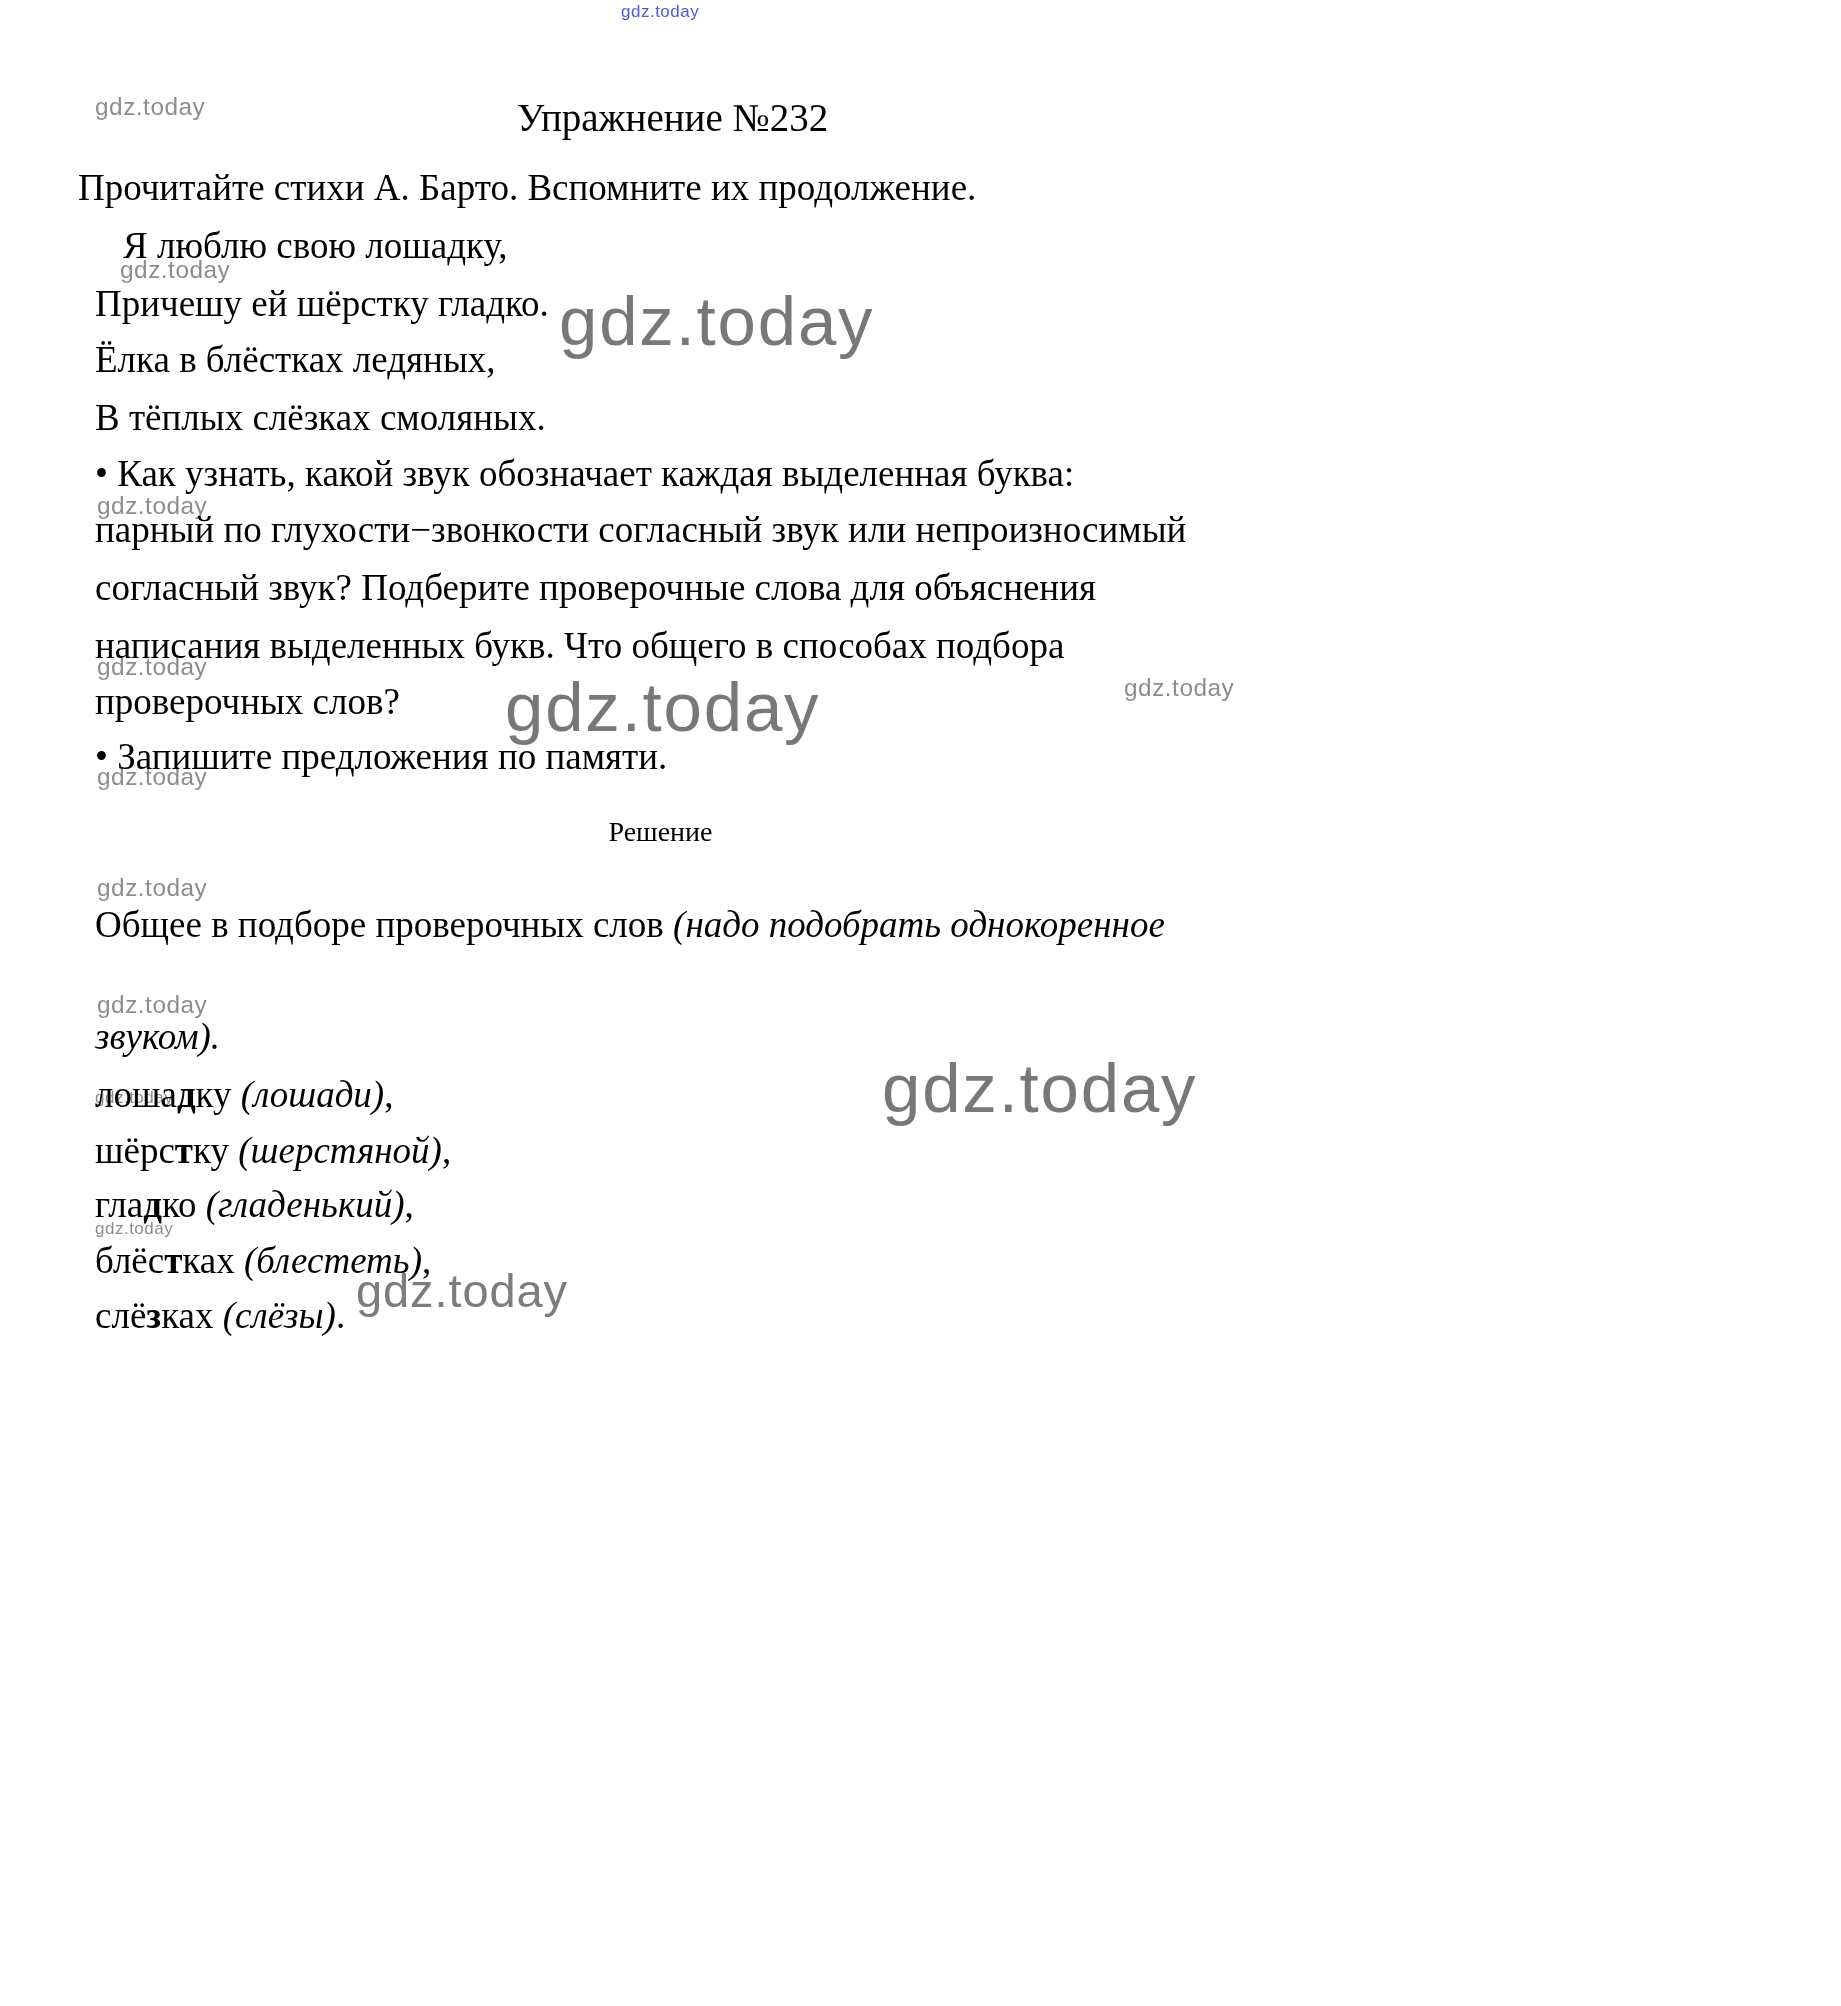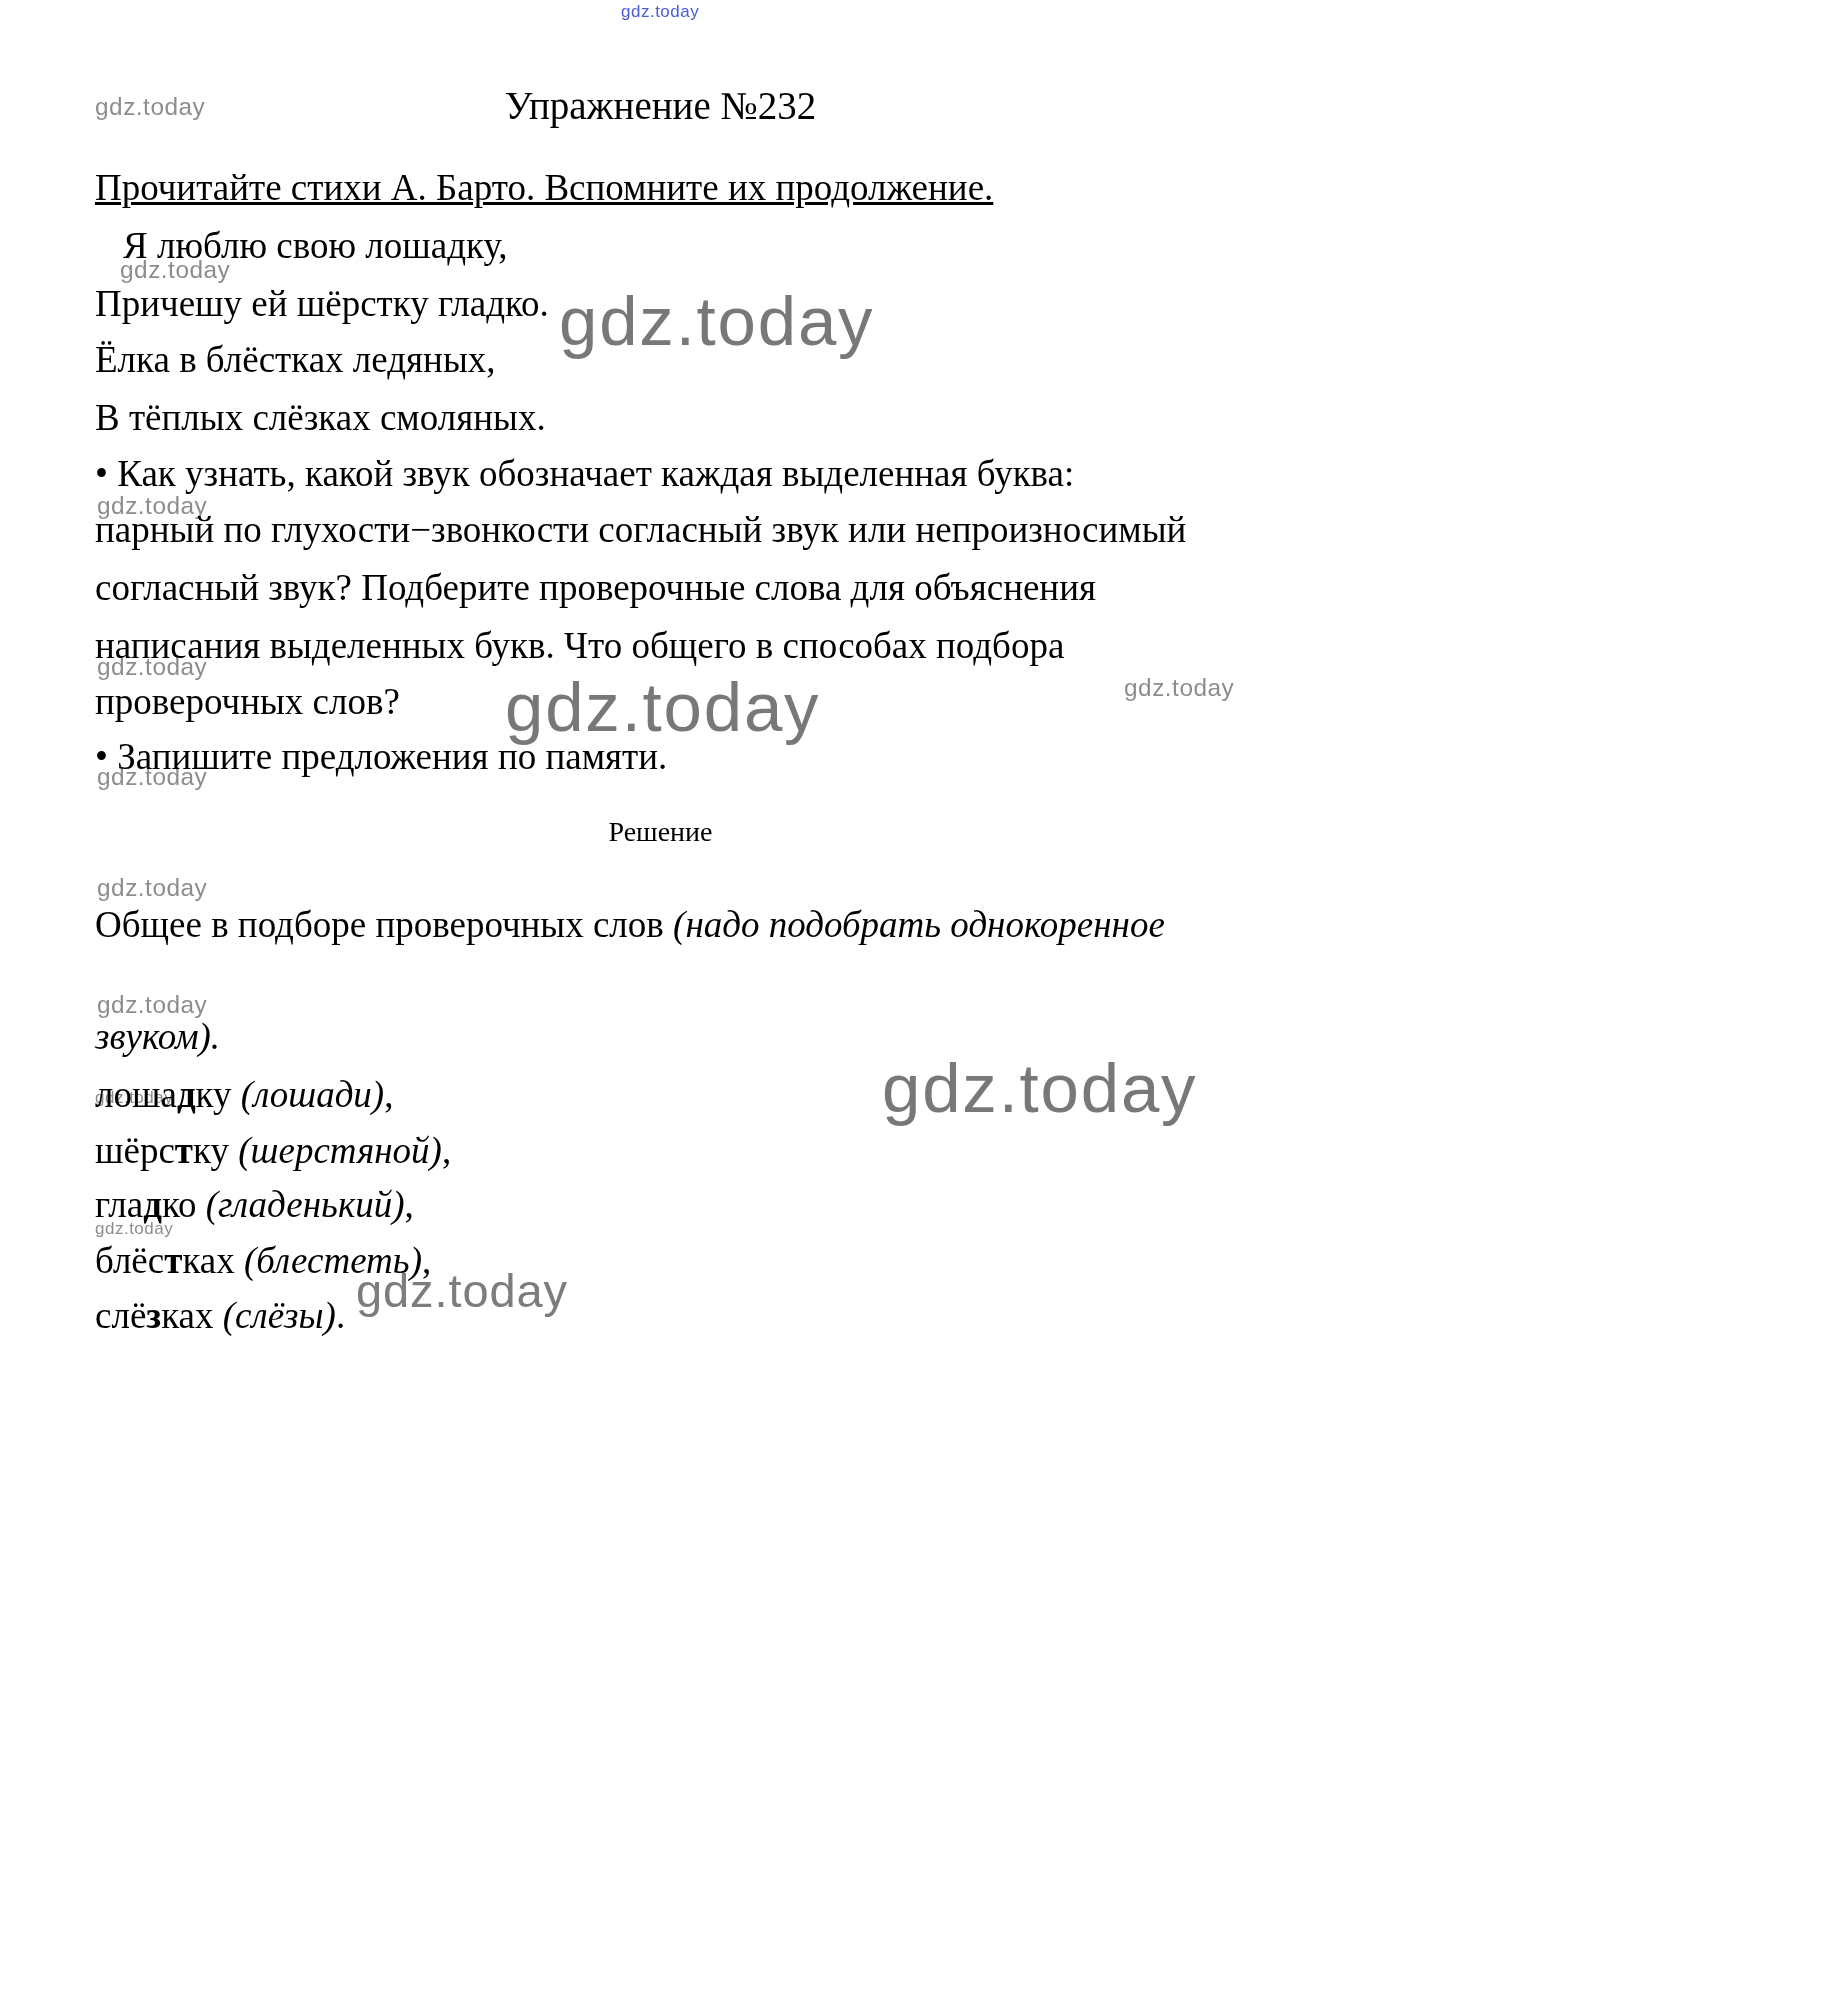--- a/index.html
+++ b/index.html
@@ -70,23 +70,23 @@
   <div class="wm wm-small" style="left:1124px; top:674px;">gdz.today</div>
   <div class="wm wm-big" style="left:505px;  top:668px;">gdz.today</div>
   <div class="wm wm-small" style="left:97px;  top:763px;">gdz.today</div>
   <div class="wm wm-small" style="left:97px;  top:874px;">gdz.today</div>
   <div class="wm wm-small" style="left:97px;  top:991px;">gdz.today</div>
   <div class="wm wm-tiny" style="left:95px;  top:1088px;">gdz.today</div>
   <div class="wm wm-big" style="left:882px;  top:1049px;">gdz.today</div>
   <div class="wm wm-tiny" style="left:95px;  top:1219px;">gdz.today</div>
   <div class="wm wm-med" style="left:356px;  top:1263px;">gdz.today</div>
 
-  <h1 class="centered" style="top:83px; margin:0; font-weight:normal;">Упражнение №232</h1>
+  <h1 class="centered" style="top:83px; margin:12px; font-weight:normal;">Упражнение №232</h1>
 
-  <div class="line" style="left:95px; top:166px;text-decoration:underline;">Прочитайте стихи А. Барто. Вспомните их продолжение.</div>
+  <div class="line" style="left:78px; top:166px;">Прочитайте стихи А. Барто. Вспомните их продолжение.</div>
 
   <div class="line" style="left:95px; top:224px;margin-left:28px;">Я люблю свою лошадку,</div>
   <div class="line" style="left:95px; top:282px;">Причешу ей шёрстку гладко.</div>
   <div class="line" style="left:95px; top:338px;">Ёлка в блёстках ледяных,</div>
   <div class="line" style="left:95px; top:396px;">В тёплых слёзках смоляных.</div>
 
   <div class="line" style="left:95px; top:452px;">• Как узнать, какой звук обозначает каждая выделенная буква:</div>
   <div class="line" style="left:95px; top:508px;">парный по глухости−звонкости согласный звук или непроизносимый</div>
   <div class="line" style="left:95px; top:566px;">согласный звук? Подберите проверочные слова для объяснения</div>
   <div class="line" style="left:95px; top:624px;">написания выделенных букв. Что общего в способах подбора</div>

